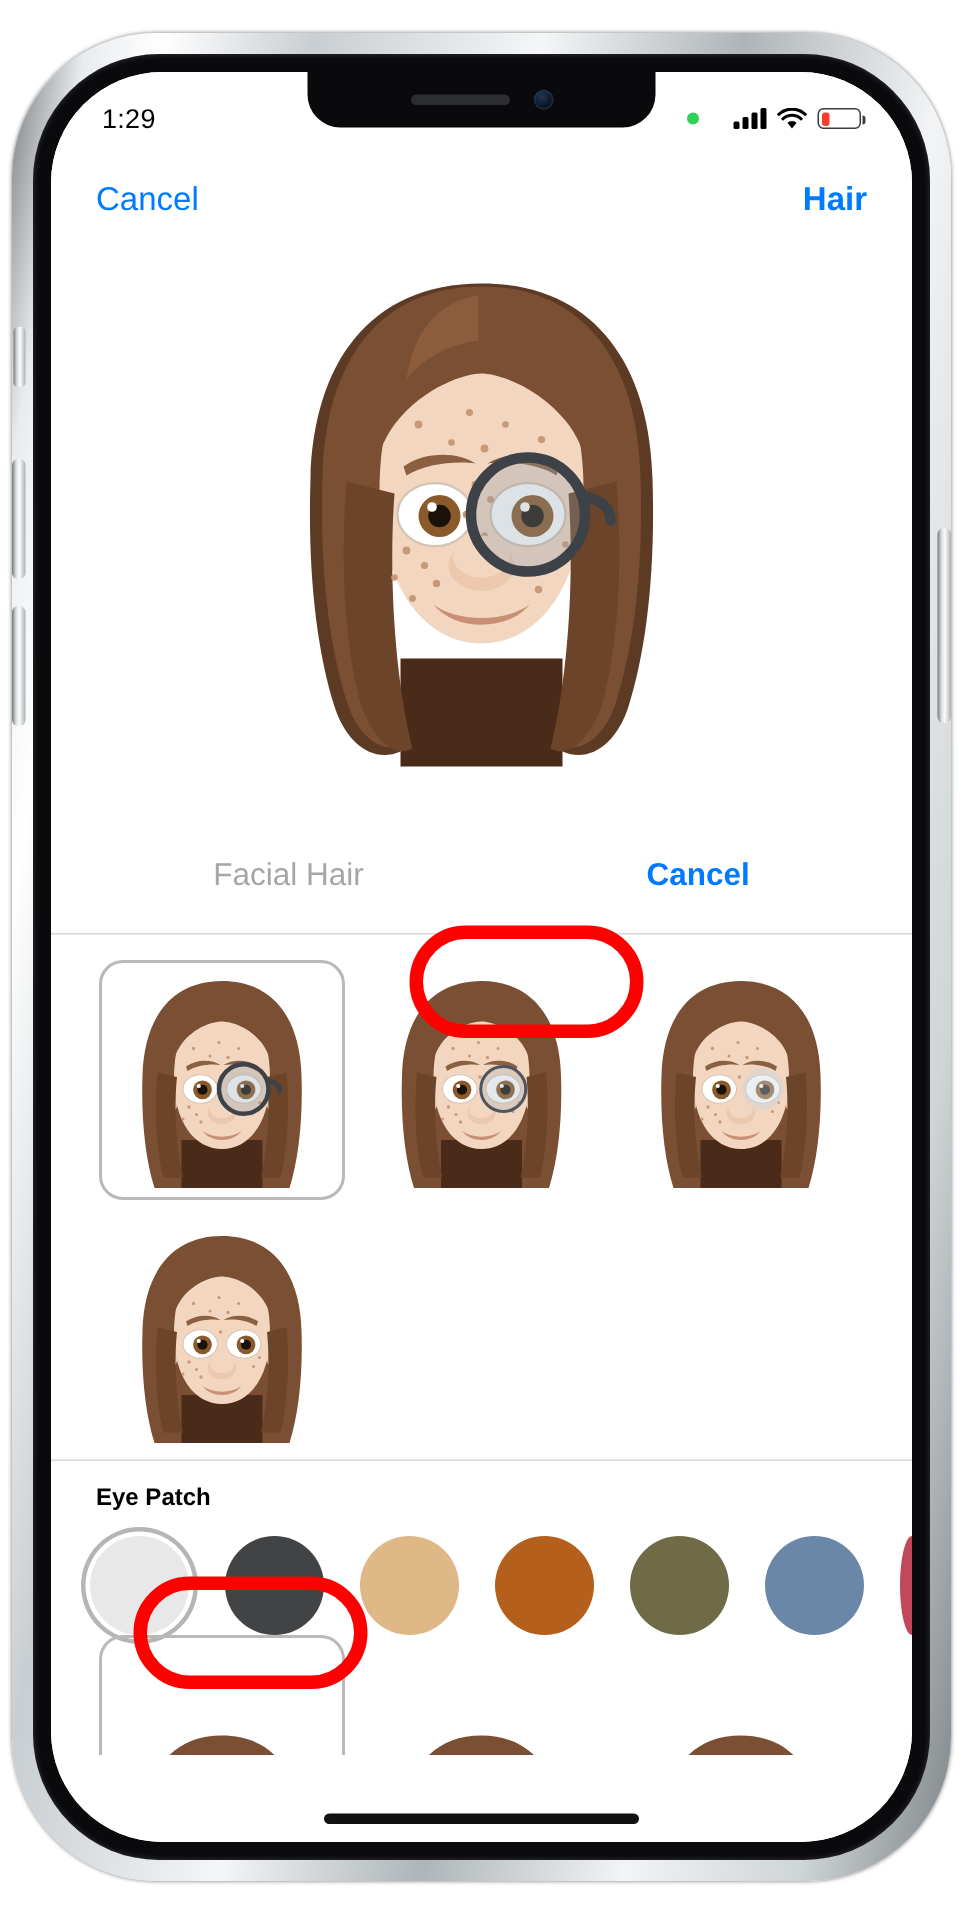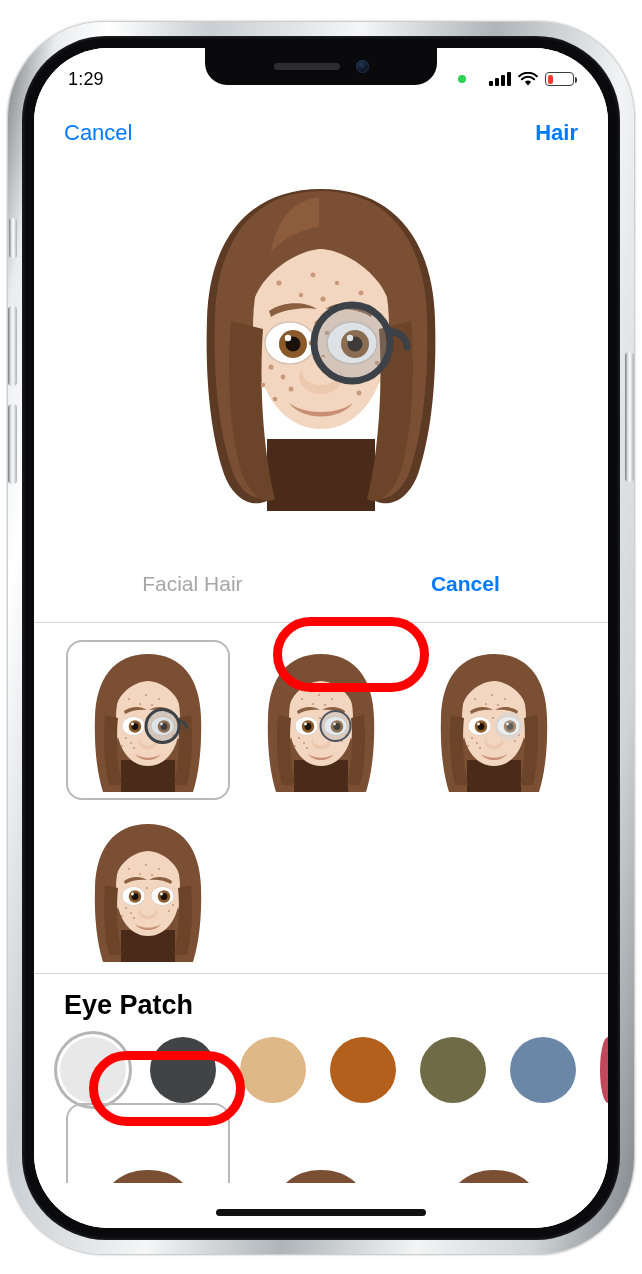--- a/index.html
+++ b/index.html
@@ -120,21 +120,21 @@
   .grid-cell { width: 33.33%; height: 170px; display: flex;
       align-items: center; justify-content: center; box-sizing: border-box; cursor: pointer; }
   .grid-cell .thumb-box { width: 164px; height: 160px; border-radius: 16px;
       display: flex; align-items: center; justify-content: center;
       box-sizing: border-box; border: 2.5px solid transparent; }
   .grid-cell.selected .thumb-box { border-color: #b9b9b9; }
   .grid-cell svg { width: 150px; height: 150px; display: block; }
 
   
   #eye-patch-section { flex: none; padding: 16px 30px 0 30px; box-sizing: border-box; }
-  #eye-patch-label { font-size: 27px; font-weight: bold; color: #000; }
+  #eye-patch-label { font-size: 16px; font-weight: bold; color: #000; }
 
   #color-row { flex: none; display: flex; align-items: center; gap: 24px;
       padding: 16px 26px 0 26px; box-sizing: border-box; }
   .swatch { width: 66px; height: 66px; border-radius: 50%; flex: none; cursor: pointer; }
   .swatch.selected { box-shadow: 0 0 0 3px #ffffff, 0 0 0 6px #b5b5b5; }
   .swatch.partial { width: 16px; border-radius: 50% 0 0 50%; }
 
   
   #bottom-partial { flex: 1; position: relative; overflow: hidden; padding: 0 28px; box-sizing:border-box; display:flex;}
   .bottom-cell { width: 33.33%; display: flex; justify-content: center; }

